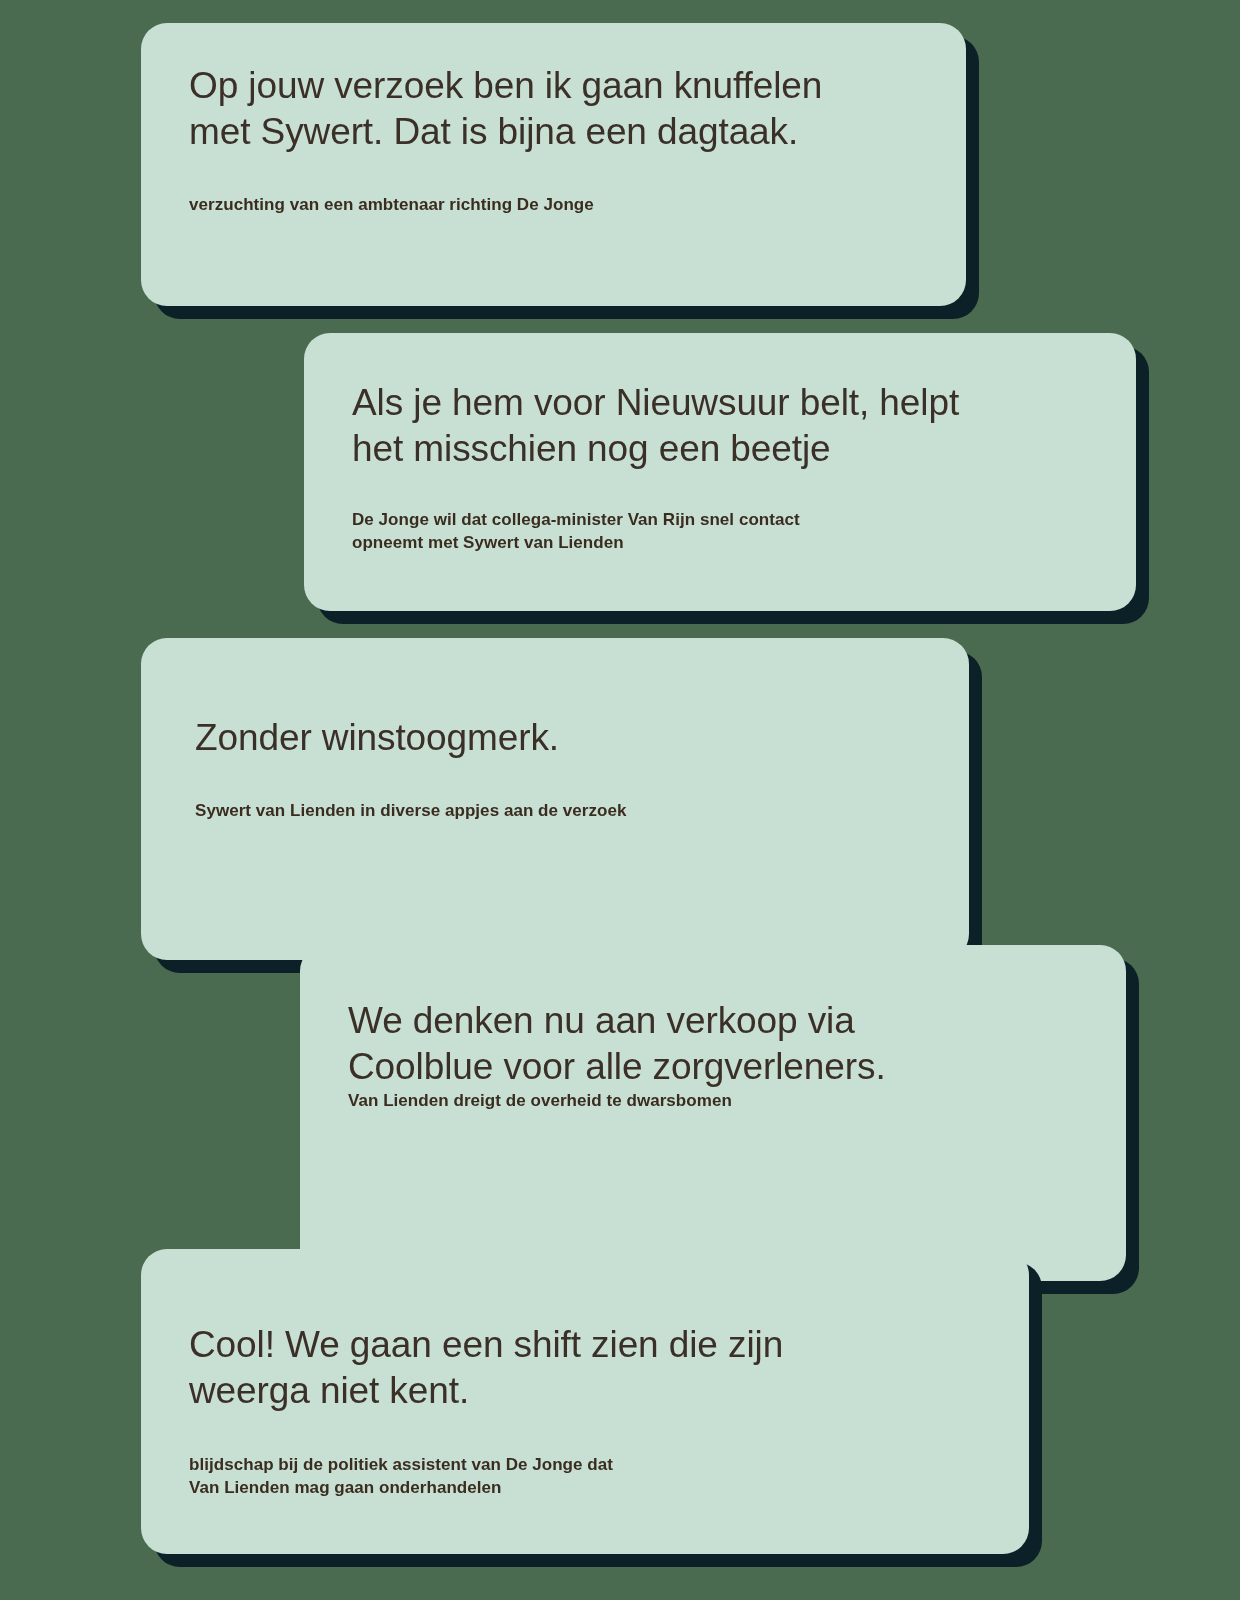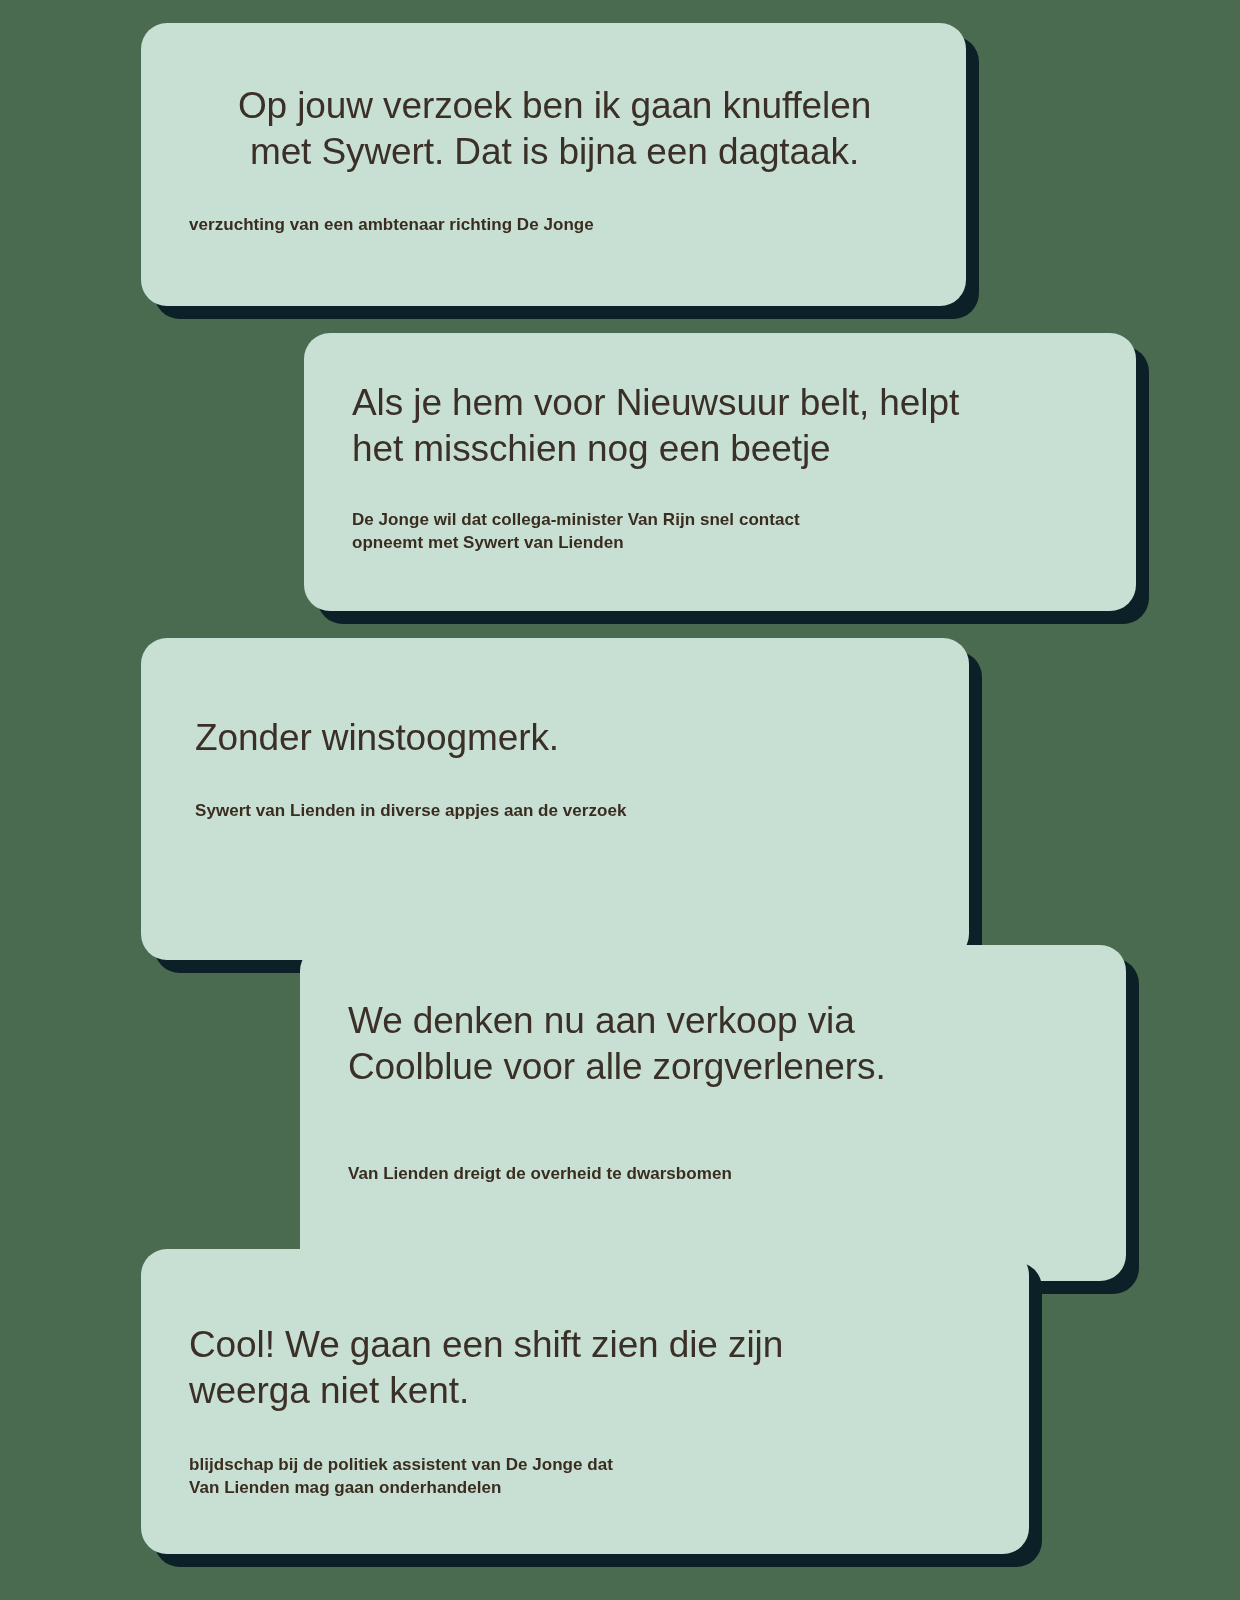--- a/index.html
+++ b/index.html
@@ -52,35 +52,35 @@
     font-size: 17px;
     line-height: 1.38;
     letter-spacing: 0.05px;
     color: #3a2d20;
     white-space: pre-line;
     margin: 0;
   }
 
   
   #card-1 { left: 141px;  top: 23px;   width: 825px; height: 283px; }
-  #card-1 .quote-text    { margin-top: 26px; text-align: center; }
+  #card-1 .quote-text    { margin-top: 6px; }
   #card-1 .quote-caption { margin-top: 39px; }
 
   #card-2 { left: 304px;  top: 333px;  width: 832px; height: 278px; }
   #card-2 .quote-text    { margin-top: 13px; }
   #card-2 .quote-caption { margin-top: 37px; }
 
   #card-3 { left: 141px;  top: 638px;  width: 828px; height: 322px; }
   #card-3 .quote-text    { margin-top: 43px; }
   #card-3 .quote-caption { margin-top: 38px; padding-left: 6px; }
   #card-3 .quote-text    { padding-left: 6px; }
 
-  #card-4 { left: 300px;  top: 945px;  width: 826px; height: 336px; gap: 38px; }
+  #card-4 { left: 300px;  top: 945px;  width: 826px; height: 336px; }
   #card-4 .quote-text    { margin-top: 19px; }
-  #card-4 .quote-caption { margin-top: 35px; }
+  #card-4 .quote-caption { }
 
   #card-5 { left: 141px;  top: 1249px; width: 888px; height: 305px; }
   #card-5 .quote-text    { margin-top: 39px; }
   #card-5 .quote-caption { margin-top: 40px; }
 </style>
 </head>
 <body>
 
 <div id="quote-stack">
 

